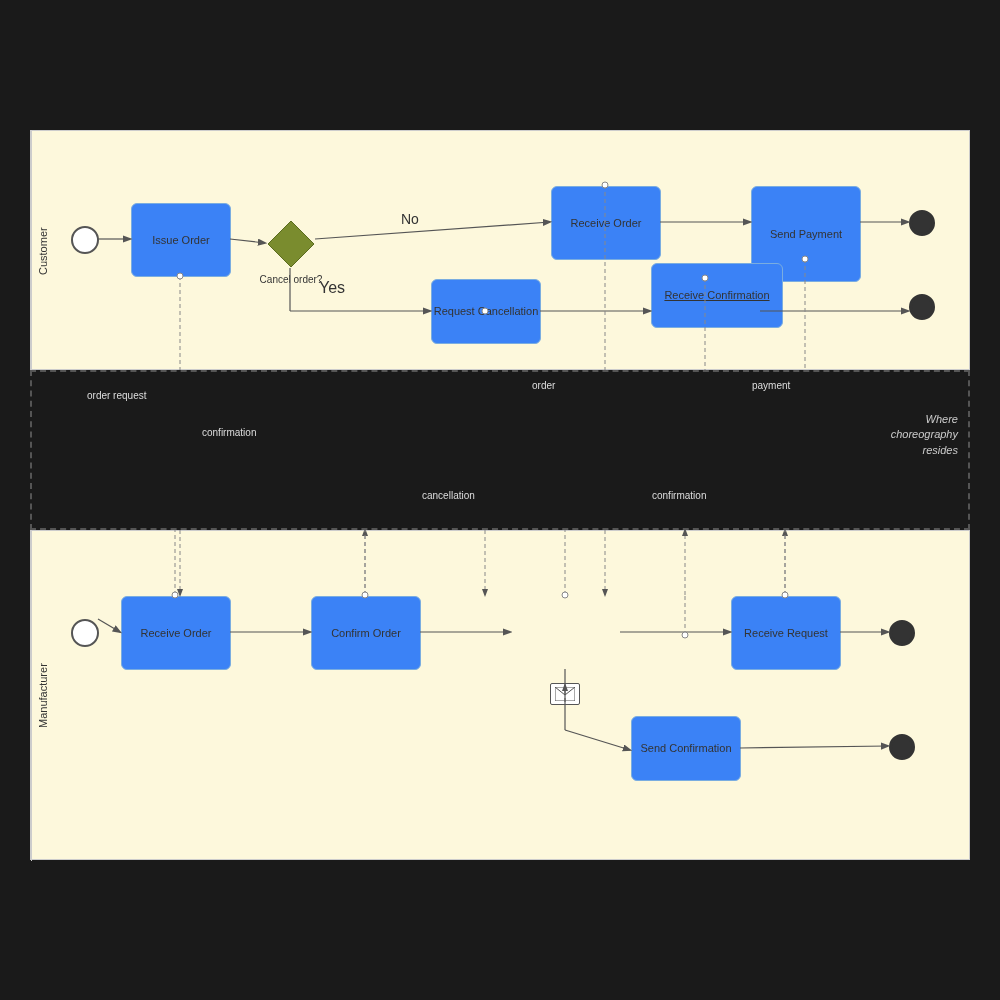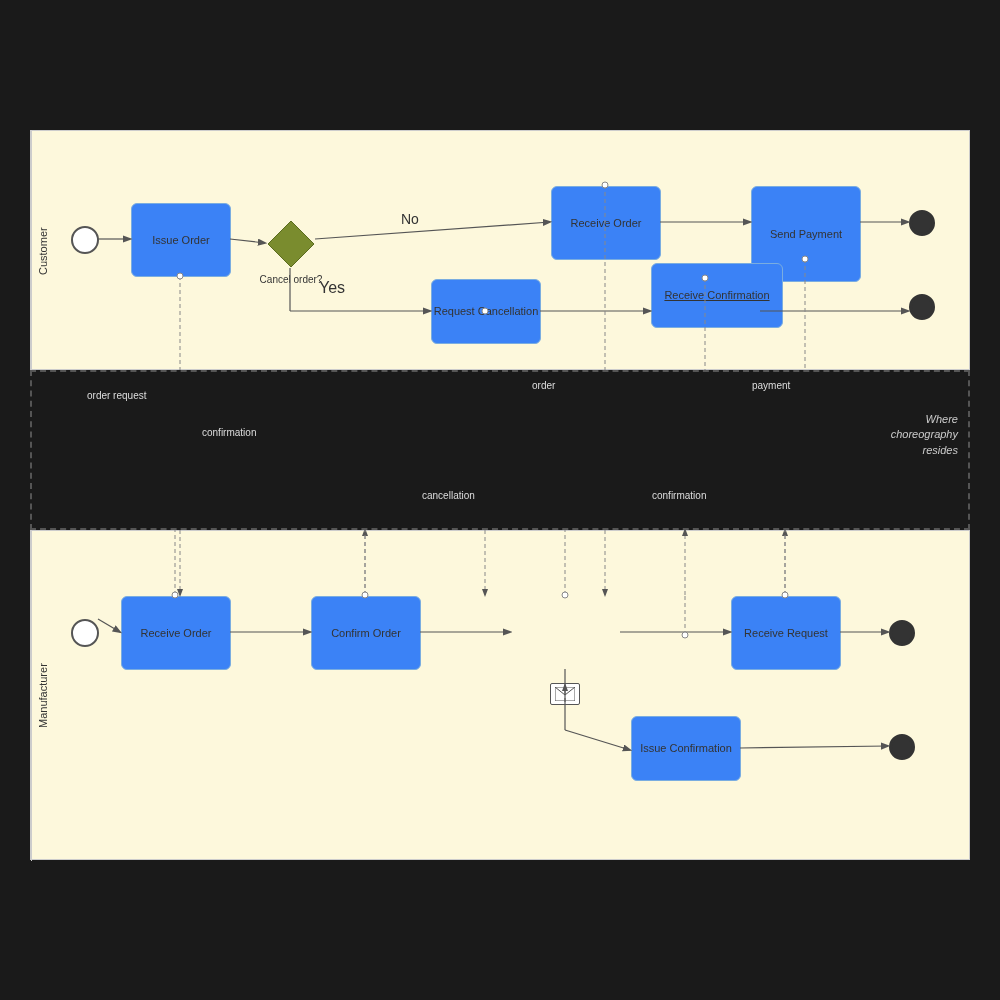--- a/index.html
+++ b/index.html
@@ -211,21 +211,21 @@
 
     <div class="bpmn-box" style="left:90px; top:65px; width:110px; height:74px;">Receive Order</div>
 
     <div class="bpmn-box" style="left:280px; top:65px; width:110px; height:74px;">Confirm Order</div>
 
 
     <div class="bpmn-box" style="left:700px; top:65px; width:110px; height:74px;">Receive Request</div>
 
     <div class="bpmn-end" style="position:absolute; left:858px; top:89px; width:26px; height:26px; border-radius:50%;"></div>
 
-    <div class="bpmn-box" style="left:600px; top:185px; width:110px; height:65px;">Issue Confirmation</div>
+    <div class="bpmn-box" style="left:600px; top:185px; width:110px; height:65px;">Send Confirmation</div>
 
     <div class="bpmn-end" style="position:absolute; left:858px; top:203px; width:26px; height:26px; border-radius:50%;"></div>
 
     <div class="message-envelope" style="left:519px; top:152px;">
       <svg width="20" height="14" viewBox="0 0 20 14">
         <rect x="0" y="0" width="20" height="14" fill="white" stroke="#555" stroke-width="1"></rect>
         <polyline points="0,0 10,8 20,0" fill="none" stroke="#555" stroke-width="1"></polyline>
       </svg>
     </div>
   </div>

